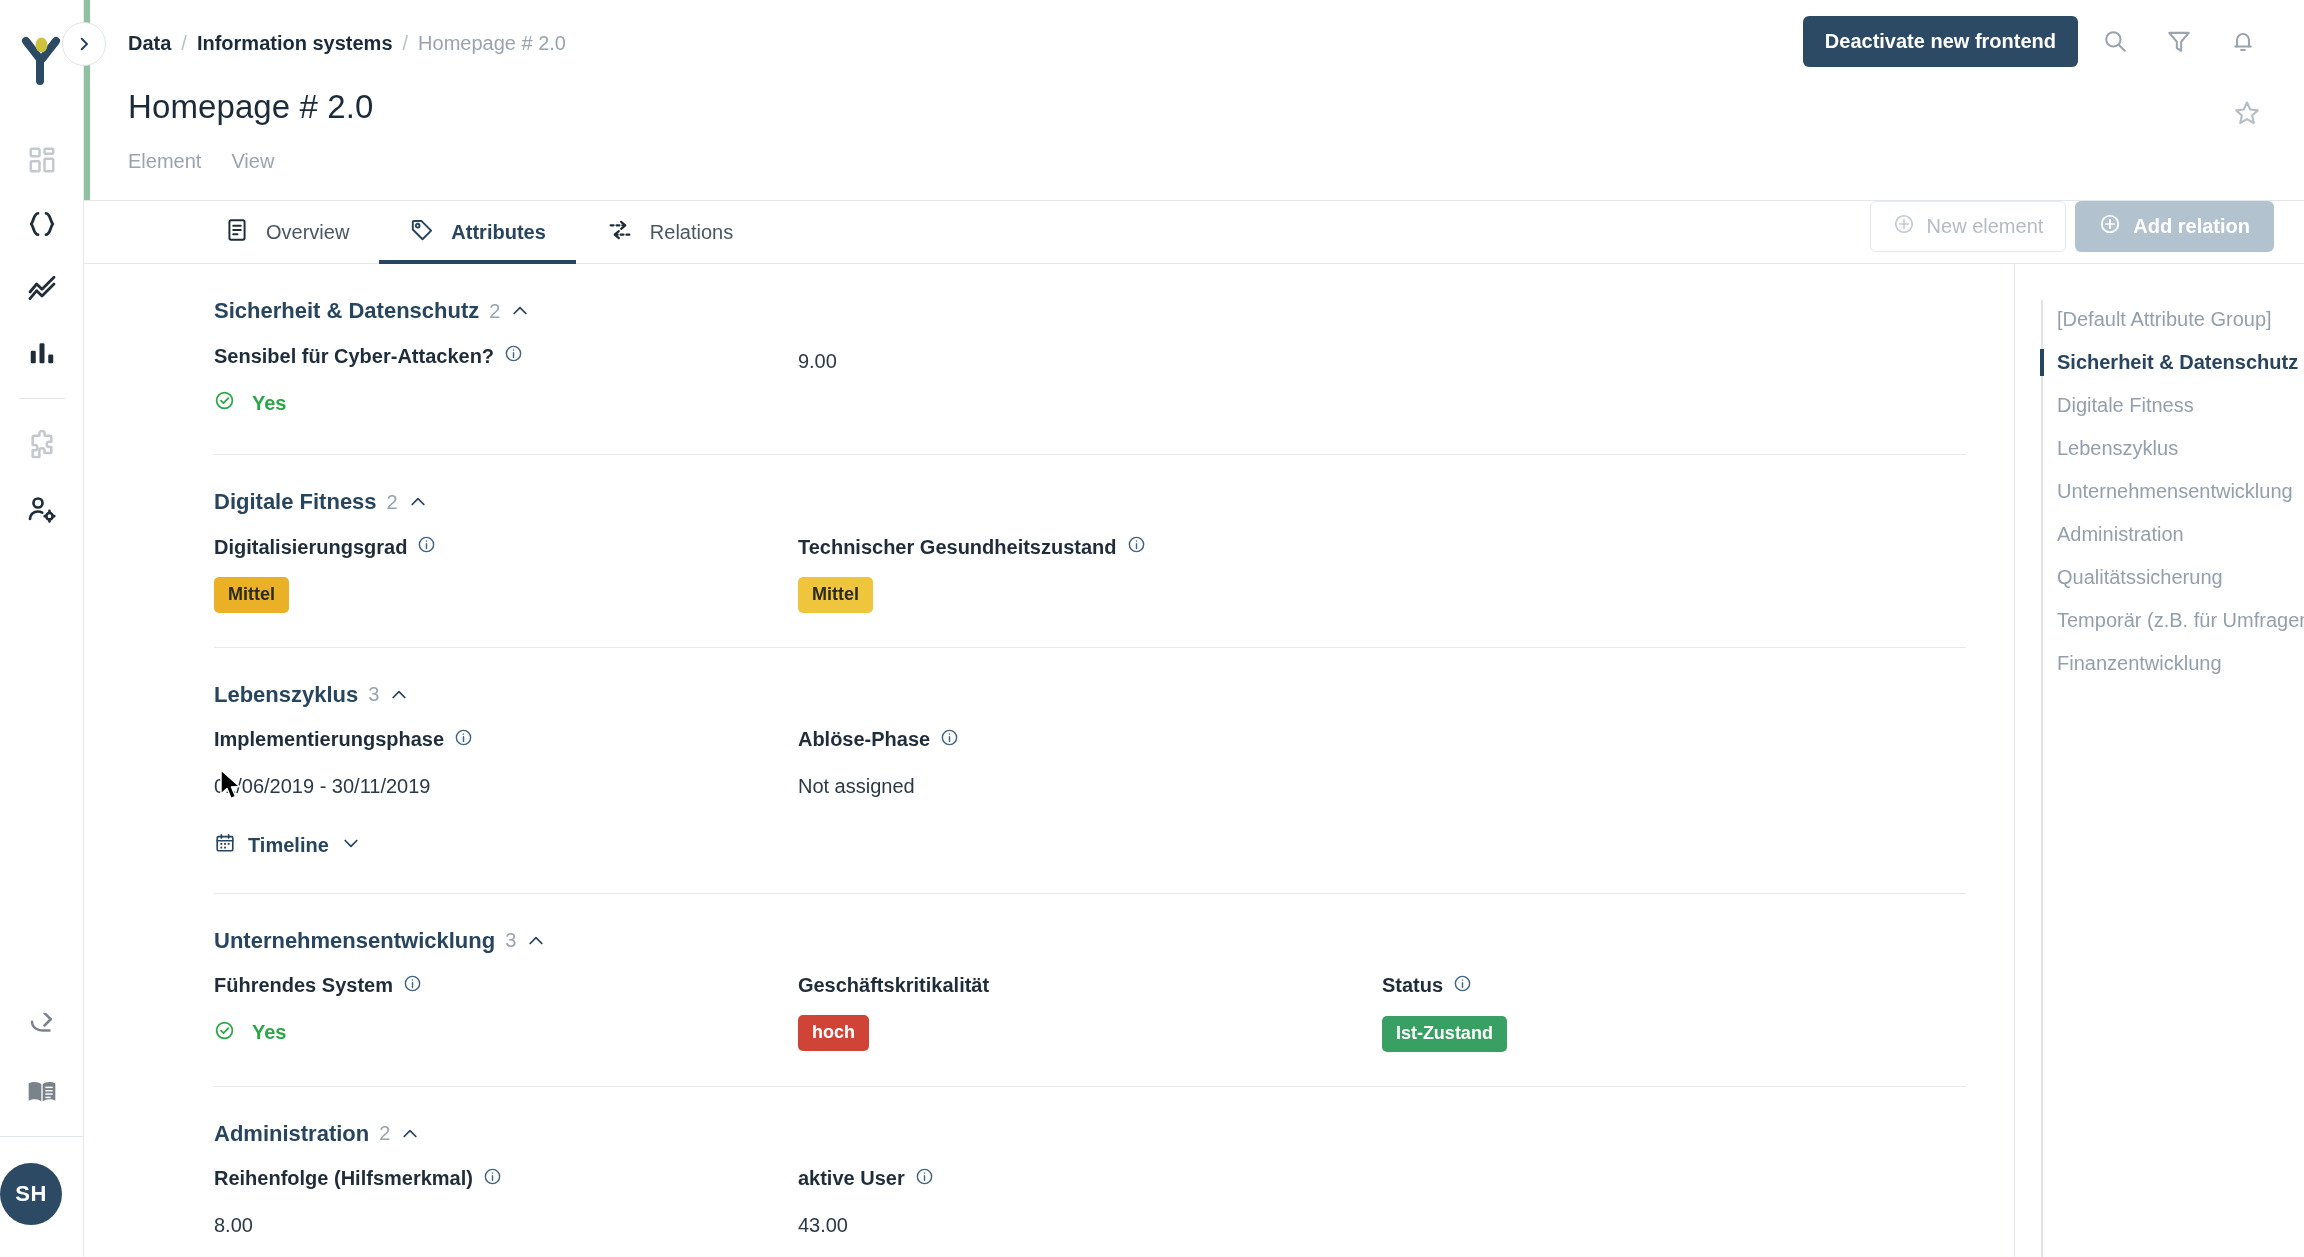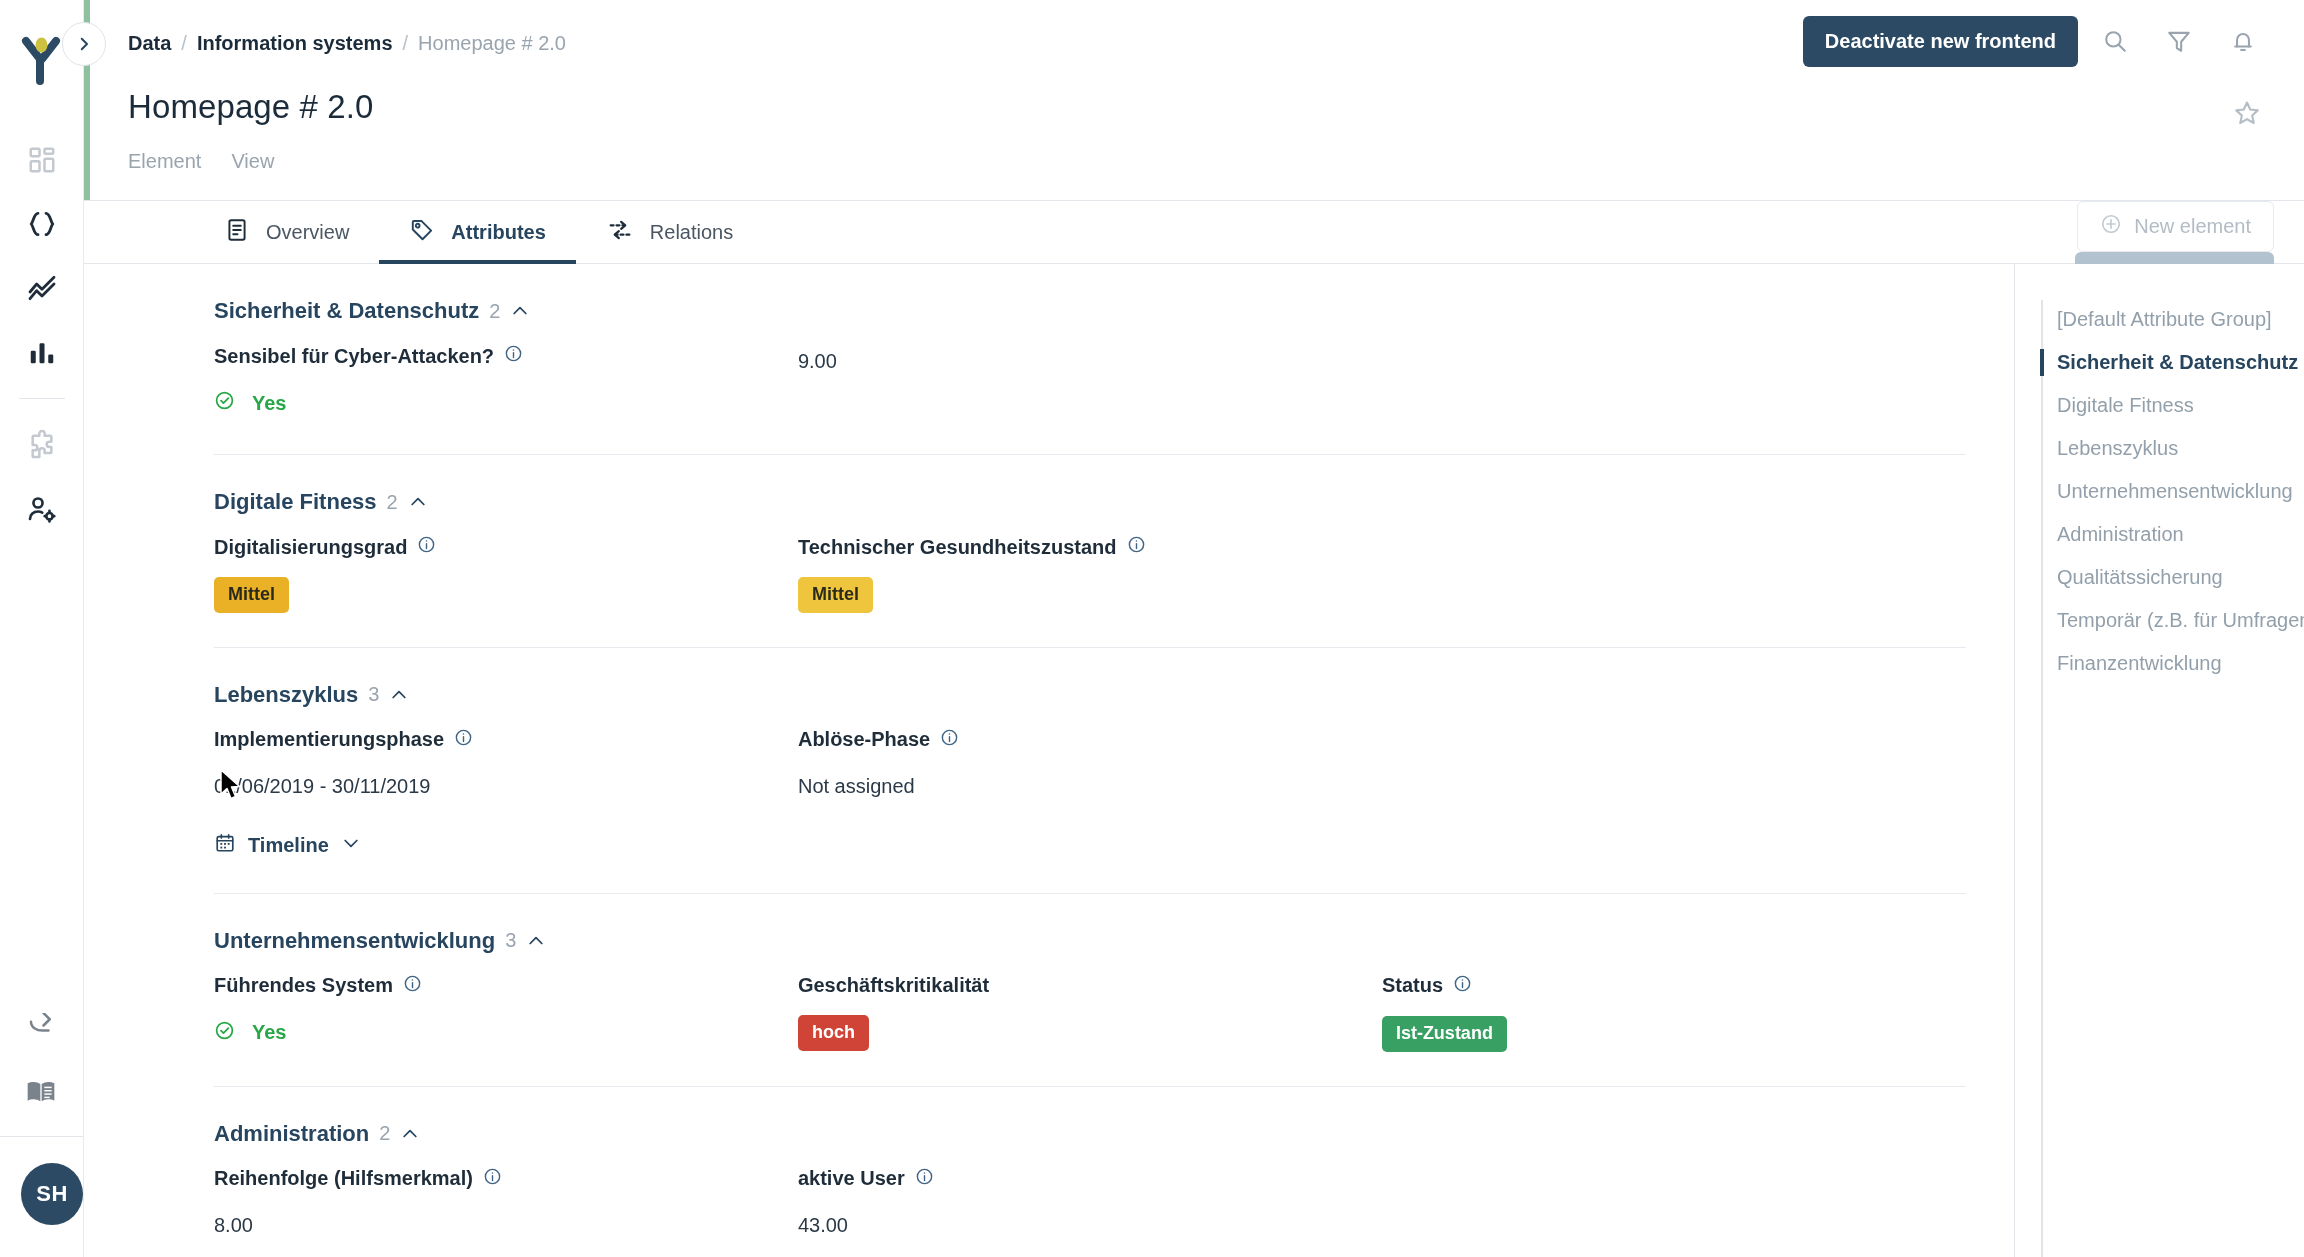--- a/index.html
+++ b/index.html
@@ -21,21 +21,21 @@
     position: relative; z-index: 5;
   }
   .logo-box { width: 84px; height: 82px; display: flex; align-items: center; justify-content: center; }
   .rail-icons { margin-top: 28px; display: flex; flex-direction: column; align-items: center; gap: 0; }
   .rail-btn {
     width: 84px; height: 64px;
     display: flex; align-items: center; justify-content: center;
     cursor: pointer;
   }
   .rail-sep { width: 46px; height: 1px; background: #e2e6ea; margin: 14px 0; }
-  .rail-bottom { margin-top: auto; display: flex; flex-direction: column; align-items: flex-end; width: 100%; }
+  .rail-bottom { margin-top: auto; display: flex; flex-direction: column; align-items: flex-start; width: 100%; }
   .rail-sep-b { width: 84px; height: 1px; background: #e2e6ea; margin: 12px 0 0 0; }
   .avatar {
     width: 62px; height: 62px; border-radius: 50%;
     background: #2c4a63; color: #fff;
     display: flex; align-items: center; justify-content: center;
     font-size: 22px; font-weight: bold; letter-spacing: .5px;
     margin: 26px 0 32px 0; cursor: pointer;
   }
 
   
@@ -103,23 +103,22 @@
     display: flex; align-items: center; gap: 16px;
     padding: 0 30px; cursor: pointer;
     font-size: 20px; color: #4a5662; position: relative;
   }
   .tab.active { color: #27455f; font-weight: bold; }
   .tab.active::after {
     content: ""; position: absolute; left: 0; right: 0; bottom: -1px;
     height: 4px; background: #27455f;
   }
   .tabbar-actions {
-    margin-left: auto; display: flex; align-items: flex-end; gap: 0;
+    margin-left: auto; display: flex; align-items: flex-start; gap: 9px;
     padding-right: 30px;
-    flex-direction: column;
   }
   .btn-new {
     display: flex; align-items: center; gap: 12px;
     border: 1px solid #e6eaee; background: #fff; color: #b3bcc4;
     font-size: 20px; padding: 11px 22px; border-radius: 6px;
     cursor: pointer; white-space: nowrap;
     font-family: "Liberation Sans", sans-serif;
   }
   .btn-addrel {
     display: flex; align-items: center; gap: 12px;

